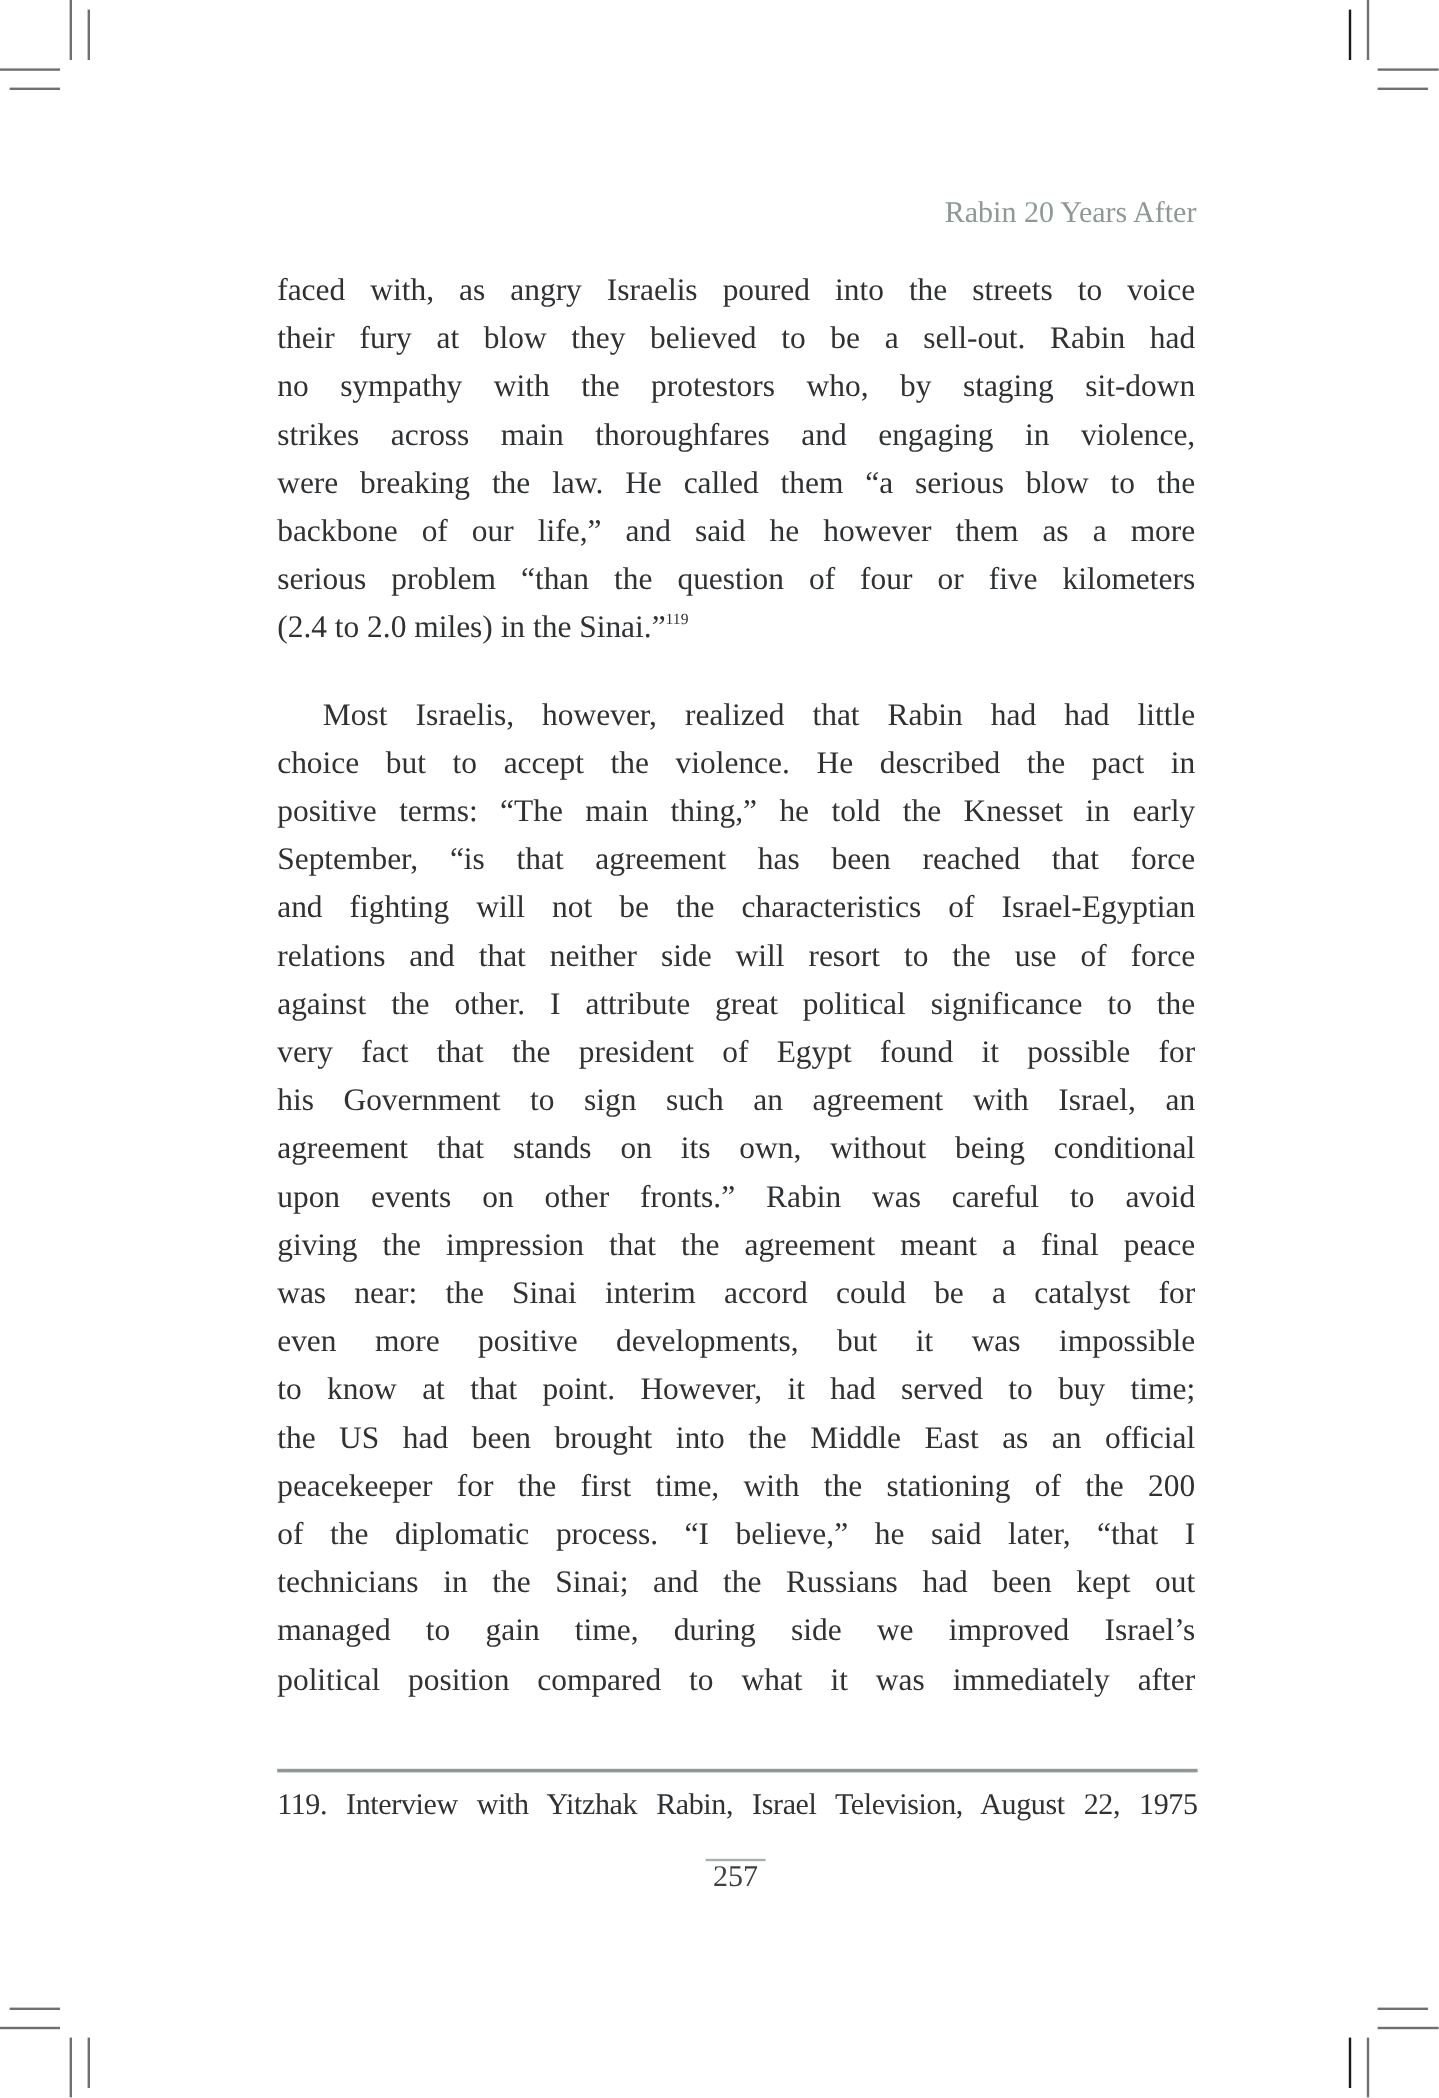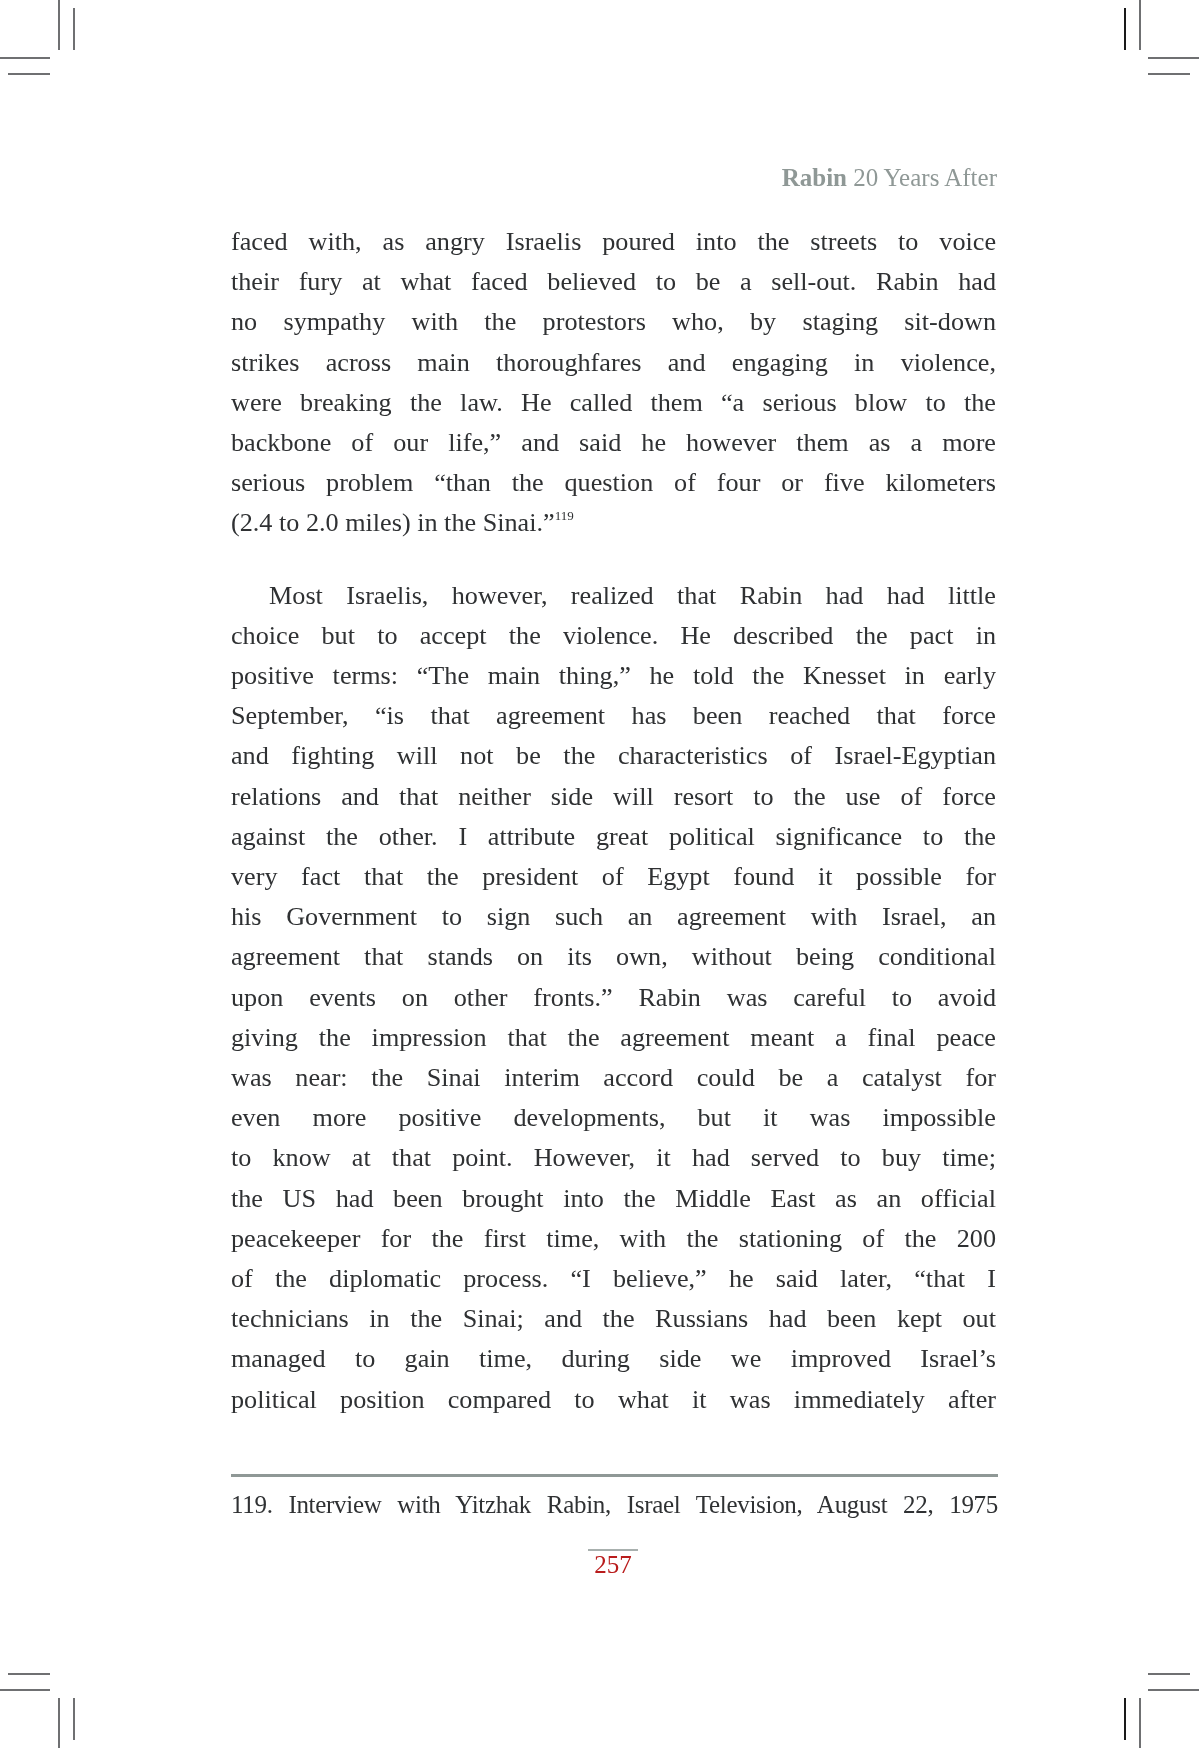--- a/index.html
+++ b/index.html
@@ -1,29 +1,29 @@
 <!DOCTYPE html>
 <html><head>
 <meta charset="utf-8">
 <style>
   html, body { margin: 0; padding: 0; background: #ffffff; }
   body { width: 1199px; height: 1748px; position: relative; overflow: hidden;
          font-family: "Liberation Serif", "DejaVu Serif", serif; color: #2f3133; }
   .crop { position: absolute; background: #6f7072; }
   .crop.dark { background: #1a1a1a; }
   .header { position: absolute; top: 164px; right: 202px; font-size: 25px; color: #8f9896; white-space: nowrap; }
-  .header b { font-weight: bold; margin-left: 42px; }
+  .header b { font-weight: normal; margin-left: 42px; }
   .body-text { position: absolute; left: 231px; width: 765px; top: 222px; font-size: 26.2px; line-height: 40.2px; }
   .line { display: block; text-align: justify; text-align-last: justify; }
   .line.left { text-align-last: left; }
   .indent { text-indent: 38px; }
   sup { font-size: 13px; vertical-align: 11px; line-height: 0; }
   .rule { position: absolute; left: 231px; width: 767px; top: 1474px; height: 3px; background: #8f9896; }
   .footnote { position: absolute; left: 231px; width: 767px; top: 1490px; font-size: 25px; line-height: 30px; text-align: justify; text-align-last: justify; letter-spacing: -0.3px; }
-  .pagenum { position: absolute; left: 588px; top: 1549px; width: 50px; text-align: center; font-size: 25px; color: #b91c1c; border-top: 2px solid #a8b0ae; line-height: 28px; }
+  .pagenum { position: absolute; left: 588px; top: 1549px; width: 50px; text-align: center; font-size: 25px; color: #404040; border-top: 2px solid #a8b0ae; line-height: 28px; }
 </style>
 </head>
 <body>
 
 <div class="crop" style="left:58px;top:0;width:2px;height:50px;"></div>
 <div class="crop" style="left:73px;top:8px;width:2px;height:42px;"></div>
 <div class="crop" style="left:0;top:57px;width:50px;height:2px;"></div>
 <div class="crop" style="left:8px;top:73px;width:42px;height:2px;"></div>
 
 <div class="crop dark" style="left:1124px;top:8px;width:2px;height:42px;"></div>
@@ -41,21 +41,21 @@
 <div class="crop dark" style="left:1124px;top:1698px;width:2px;height:42px;"></div>
 <div class="crop" style="left:1139px;top:1698px;width:2px;height:50px;"></div>
 
 <div class="header">
   <b>Rabin</b><span> 20 Years After</span>
 </div>
 
 <div class="body-text">
   <div>
     <span class="line">faced with, as angry Israelis poured into the streets to voice</span>
-    <span class="line">their fury at what faced believed to be a sell-out. Rabin had</span>
+    <span class="line">their fury at blow they believed to be a sell-out. Rabin had</span>
     <span class="line">no sympathy with the protestors who, by staging sit-down</span>
     <span class="line">strikes across main thoroughfares and engaging in violence,</span>
     <span class="line">were breaking the law. He called them “a serious blow to the</span>
     <span class="line">backbone of our life,” and said he however them as a more</span>
     <span class="line">serious problem “than the question of four or five kilometers</span>
     <span class="line left"><span>(2.4 to 2.0 miles) in the Sinai.”</span><sup>119</sup></span>
   </div>
   <div style="margin-top:32px;">
     <span class="line indent">Most Israelis, however, realized that Rabin had had little</span>
     <span class="line">choice but to accept the violence. He described the pact in</span>

